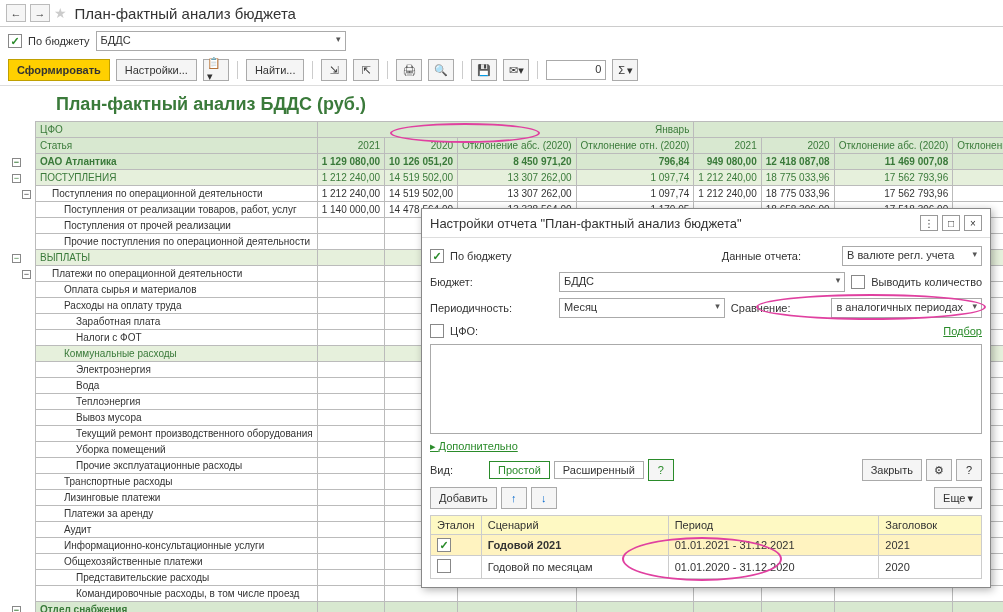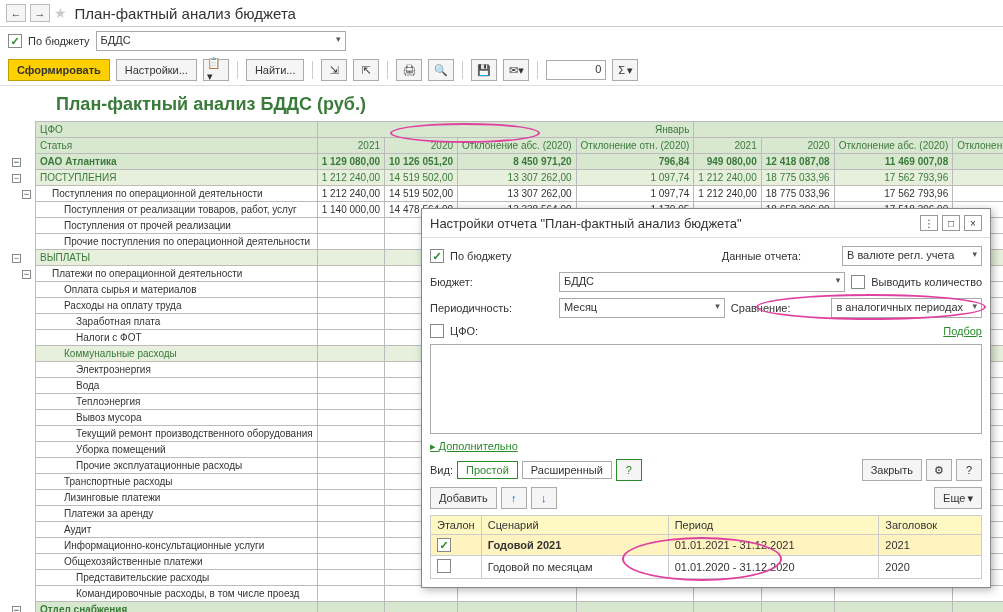--- a/index.html
+++ b/index.html
@@ -46,21 +46,21 @@
 .dialog-title { display: flex; align-items: center; padding: 6px 8px; border-bottom: 1px solid #ddd; }
 .dialog-title .ttl { flex: 1; font-size: 13px; }
 .dialog-title .wbtn { width: 18px; height: 16px; border: 1px solid #999; margin-left: 4px; display: flex; align-items: center; justify-content: center; cursor: pointer; font-size: 10px; }
 .dialog-body { padding: 8px; }
 .drow { display: flex; align-items: center; margin-bottom: 6px; gap: 6px; }
 .drow .lbl { width: 88px; }
 .cfo-box { border: 1px solid #aaa; height: 90px; margin-bottom: 6px; }
 .link { color: #2a8b2a; text-decoration: underline; cursor: pointer; }
 .brow { display: flex; align-items: center; gap: 4px; margin-bottom: 6px; }
 .view-btn { border: 1px solid #aaa; padding: 2px 8px; }
-.view-btn.active { color: #2a8b2a; border-color: #2a8b2a; }
+.view-btn.active { color: #2a8b2a; border-color: #2a8b2a; margin-left: 32px; }
 .scen-table { width: 100%; border-collapse: collapse; font-size: 11px; margin-top: 4px; }
 .scen-table th, .scen-table td { border: 1px solid #ccc; padding: 3px 6px; text-align: left; }
 .scen-table th { background: #fef9c3; font-weight: normal; }
 .scen-table tr.sel td { background: #fff3c0; }
 </style>
 </head>
 <body>
 
 <div class="header-bar">
   <div class="nav-btn">←</div>

